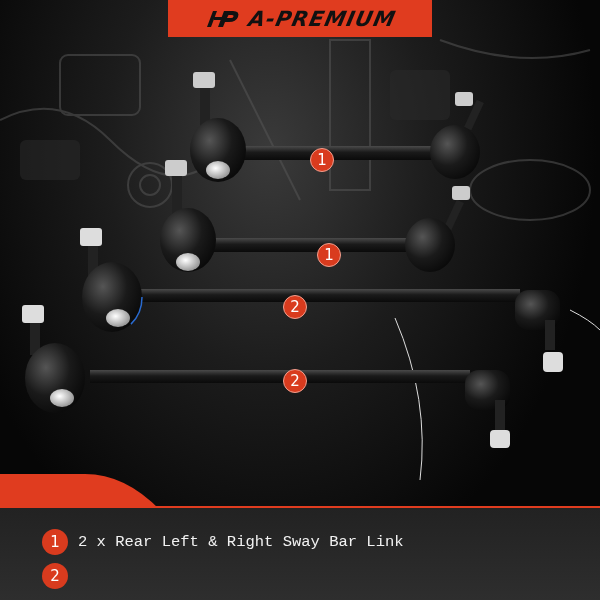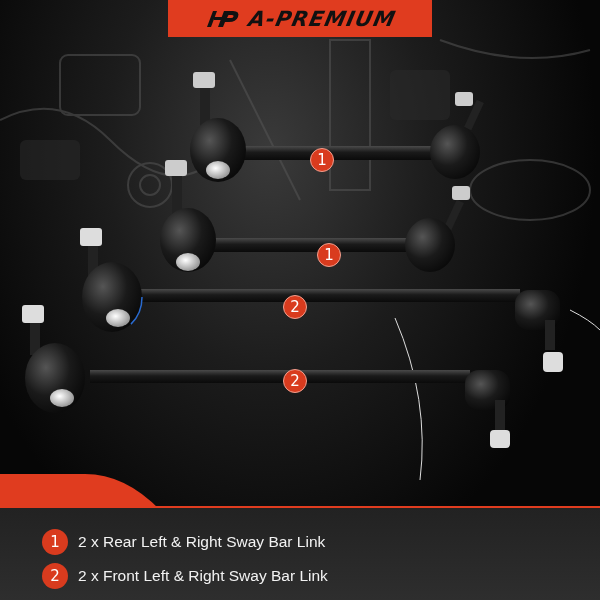--- a/index.html
+++ b/index.html
@@ -11,21 +11,21 @@
   .logo-mark{width:36px;height:24px;}
   .logo-text{font-family:"DejaVu Sans",sans-serif;font-weight:bold;font-style:italic;font-size:21px;letter-spacing:1px;color:#111;transform:skewX(-12deg);}
   .product{position:absolute;left:0;top:40px;width:600px;height:440px;}
   .badge{position:absolute;width:24px;height:24px;border-radius:50%;background:#d93b1e;color:#fff;font-size:15px;display:flex;align-items:center;justify-content:center;border:1px solid #f0a090;box-sizing:border-box;}
   .bottom{position:absolute;left:0;top:508px;width:600px;height:92px;background:linear-gradient(#222,#2e2e2e);}
   .divider{position:absolute;left:0;top:506px;width:600px;height:4px;background:#e03c1f;}
   .tab{position:absolute;left:0;top:474px;width:160px;height:36px;}
   .legend{position:absolute;left:42px;top:525px;}
   .legend-row{display:flex;align-items:center;height:34px;}
   .legend-badge{width:26px;height:26px;border-radius:50%;background:#d93b1e;color:#fff;font-size:15px;display:flex;align-items:center;justify-content:center;margin-right:10px;}
-  .legend-text{color:#f2f2f2;font-size:15.5px;font-family:Liberation Sans, sans-serif;}
+  .legend-text{color:#f2f2f2;font-size:15.5px;font-family:Liberation Mono, monospace;}
 </style>
 </head>
 <body>
 
 <div class="canvas">
 
   <svg class="bg-engine" viewBox="0 0 600 300">
     <g fill="none" stroke="#555" stroke-width="2">
       <circle cx="150" cy="185" r="22"></circle>
         <circle cx="150" cy="185" r="10"></circle>
@@ -129,16 +129,15 @@
   <div class="divider"></div>
 
   <div class="bottom"></div>
   <div class="legend">
     <div class="legend-row">
       <span class="legend-badge">1</span>
       <span class="legend-text">2 x Rear Left &amp; Right Sway Bar Link</span>
     </div>
     <div class="legend-row">
       <span class="legend-badge">2</span>
-      <span class="legend-text">2 x Front Left &amp; Right Sway Bar Link</span>
     </div>
   </div>
 </div>
 
 </body></html>

